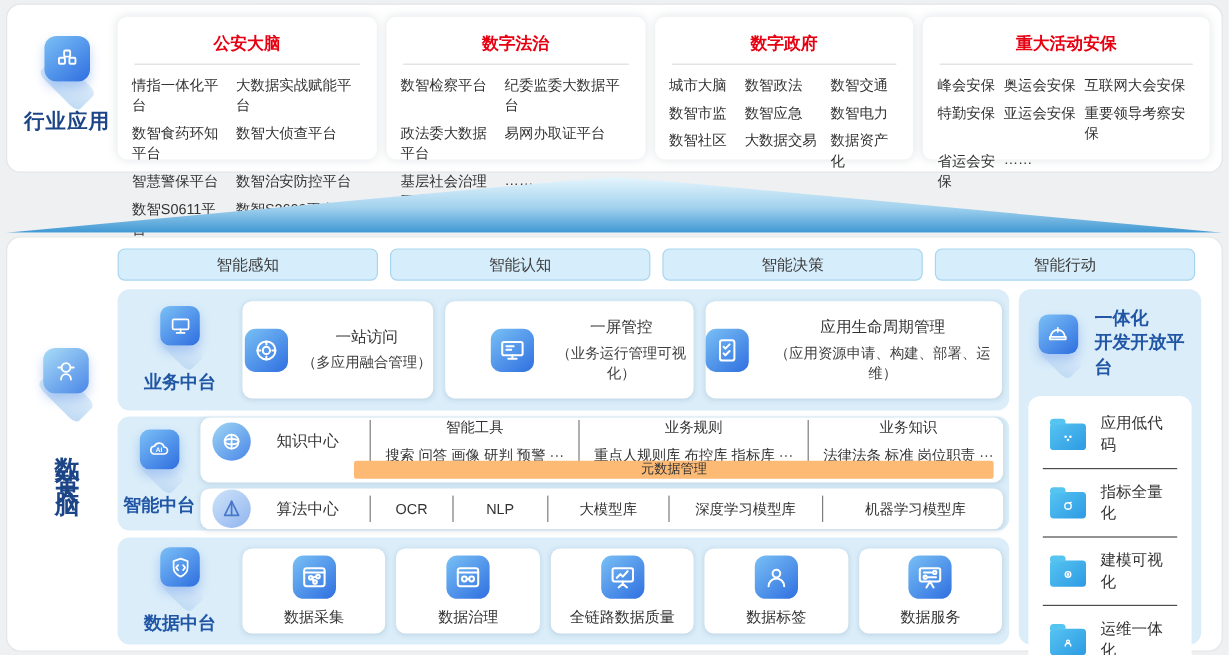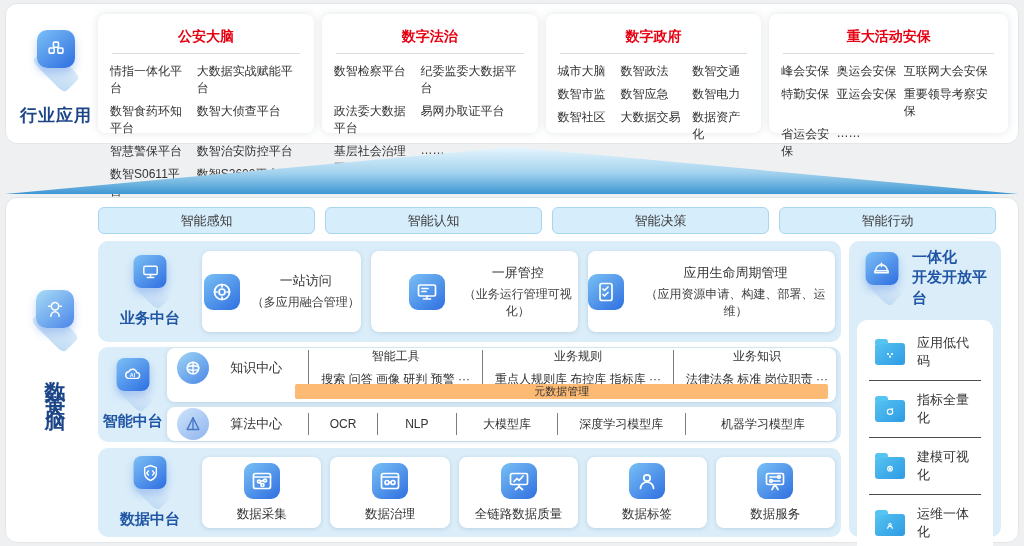--- a/index.html
+++ b/index.html
@@ -11,21 +11,21 @@
   .top-box { position:absolute; left:5px; top:3px; width:1014px; height:141px;
     background:#fff; border:1px solid #e3e5e7; border-radius:12px; }
   .bottom-box { position:absolute; left:5px; top:197px; width:1014px; height:346px;
     background:#fff; border:1px solid #e3e5e7; border-radius:12px; }
   .funnel { position:absolute; left:5px; top:147px; width:1014px; height:47px;
     background:linear-gradient(180deg,#e7f6fd 0%,#a3d2ee 55%,#3e97d3 100%);
     clip-path:polygon(50% 0,100% 100%,0 100%); }
 
   
   .side-label { position:absolute; left:8px; top:26px; width:84px; text-align:center; }
-  .side-text { margin-top:16px; font-size:17px; font-weight:bold; color:#1c4587; letter-spacing:1px; }
+  .side-text { margin-top:2px; font-size:17px; font-weight:bold; color:#1c4587; letter-spacing:1px; }
   .brain-side { position:absolute; left:6px; top:92px; width:86px; text-align:center; }
   .brain-vtext { display:inline-block; margin-top:16px; writing-mode:vertical-rl; text-orientation:upright;
     font-size:21px; font-weight:bold; color:#1c4587; letter-spacing:9px; }
 
   
   .iso { position:relative; width:66px; height:58px; margin:0 auto; }
   .iso-base { position:absolute; left:50%; bottom:-4px; width:46px; height:46px;
     transform:translateX(-50%) rotate(45deg) scaleY(.5);
     background:linear-gradient(135deg,#f4fafe,#bcd9f3); border-radius:8px; }
   .iso-chip { position:absolute; left:50%; top:0; transform:translateX(-50%);
@@ -99,21 +99,21 @@
   .a-item.i1{flex:.8;} .a-item.i2{flex:1;} .a-item.i3{flex:1.4;} .a-item.i4{flex:1.9;} .a-item.i5{flex:2.4;}
 
   
   .d-cards { flex:1; display:flex; gap:9px; align-items:center; padding:9px 6px 9px 0; }
   .d-card { flex:1; height:100%; display:flex; flex-direction:column; align-items:center; justify-content:center; gap:7px; }
   .d-label { font-size:12.5px; color:#333; }
 
   
   .dev-panel { position:absolute; left:843px; top:43px; width:152px; height:296px;
     background:#daedf9; border-radius:10px; display:flex; flex-direction:column; }
-  .dev-head { display:flex; align-items:center; gap:6px; padding:6px 4px 10px 8px; }
+  .dev-head { display:flex; align-items:center; gap:6px; padding:16px 4px 10px 8px;font-family:Liberation Mono, monospace; }
   .dev-title { font-size:15px; font-weight:bold; color:#2156a5; line-height:1.35; }
   .dev-card { flex:1; margin:2px 8px 10px; background:#fff; border-radius:10px;
     display:flex; flex-direction:column; justify-content:space-around; padding:4px 12px; }
   .dev-item { display:flex; align-items:center; gap:12px; padding:10px 0 10px 6px; }
   .dev-item + .dev-item { border-top:1px solid #4c4c4c; }
   .dev-label { font-size:13px; color:#333; }
   .folder-icon { position:relative; width:30px; height:22px; border-radius:3px;
     background:linear-gradient(140deg,#56c4f1,#2d9ae4); flex:none; margin-top:4px;
     display:flex; align-items:center; justify-content:center; }
   .folder-icon::before { content:""; position:absolute; left:0; top:-4px; width:13px; height:5px;

